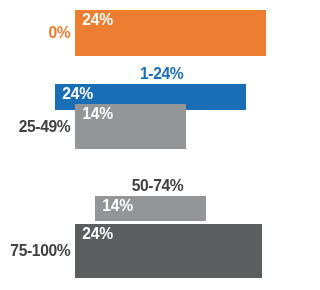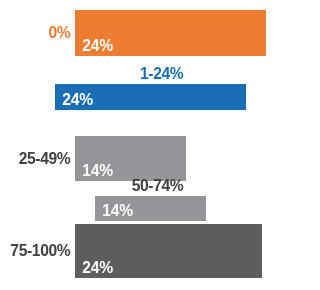--- a/index.html
+++ b/index.html
@@ -35,21 +35,21 @@
     font-weight: bold;
     font-family: "Liberation Sans Narrow", "Liberation Sans", sans-serif;
     letter-spacing: -0.4px;
     transform: scaleX(0.92);
     transform-origin: right center;
     white-space: nowrap;
   }
   .bar {
     height: 100%;
     display: flex;
-    align-items: flex-end;
+    align-items: flex-start;
     box-sizing: border-box;
   }
   .bar-value {
     color: #ffffff;
     font-size: 17px;
     font-weight: bold;
     font-family: "Liberation Sans Narrow", "Liberation Sans", sans-serif;
     letter-spacing: -0.3px;
     transform: scaleX(0.92);
     transform-origin: left center;
@@ -78,21 +78,21 @@
 
   <div class="row" style="top: 64px; height: 46px; flex-direction: column;">
     <div class="cat-label" style="color: rgb(26, 110, 181);">1-24%</div>
     <div class="bar-wrap">
       <div class="bar" style="width: 191px; background: rgb(26, 110, 181);">
         <span class="bar-value">24%</span>
       </div>
     </div>
   </div>
 
-  <div class="row" style="top: 136px; height: 45px;">
+  <div class="row" style="top: 104px; height: 45px;">
     <div class="cat-label" style="color: rgb(65, 64, 66);">25-49%</div>
     <div class="bar-wrap">
       <div class="bar" style="width: 111px; background: rgb(147, 149, 152);">
         <span class="bar-value">14%</span>
       </div>
     </div>
   </div>
 
   <div class="row" style="top: 176px; height: 45px; flex-direction: column;">
     <div class="cat-label" style="color: rgb(65, 64, 66);">50-74%</div>

